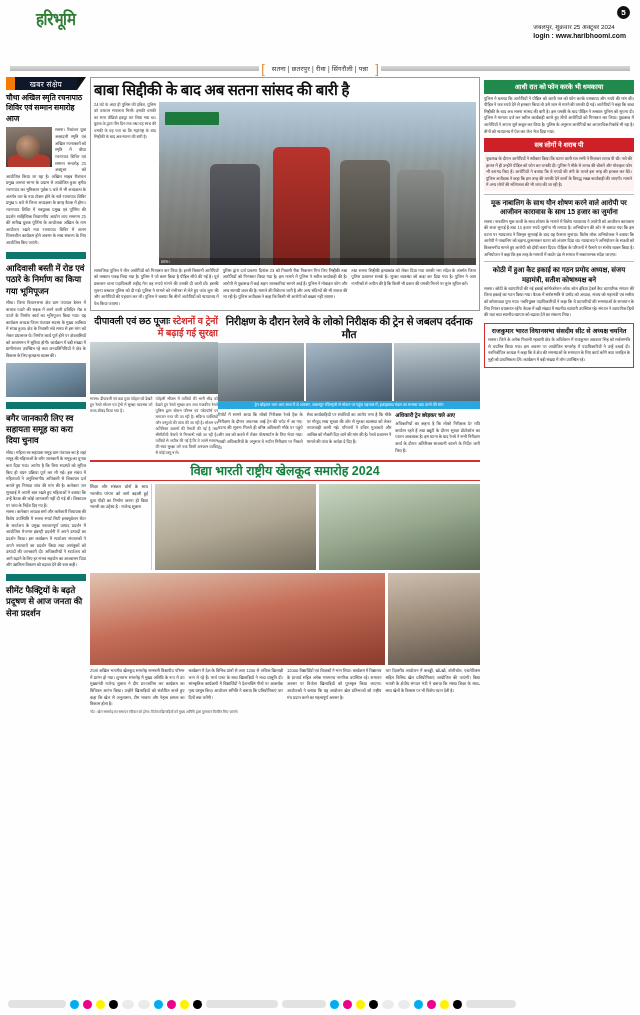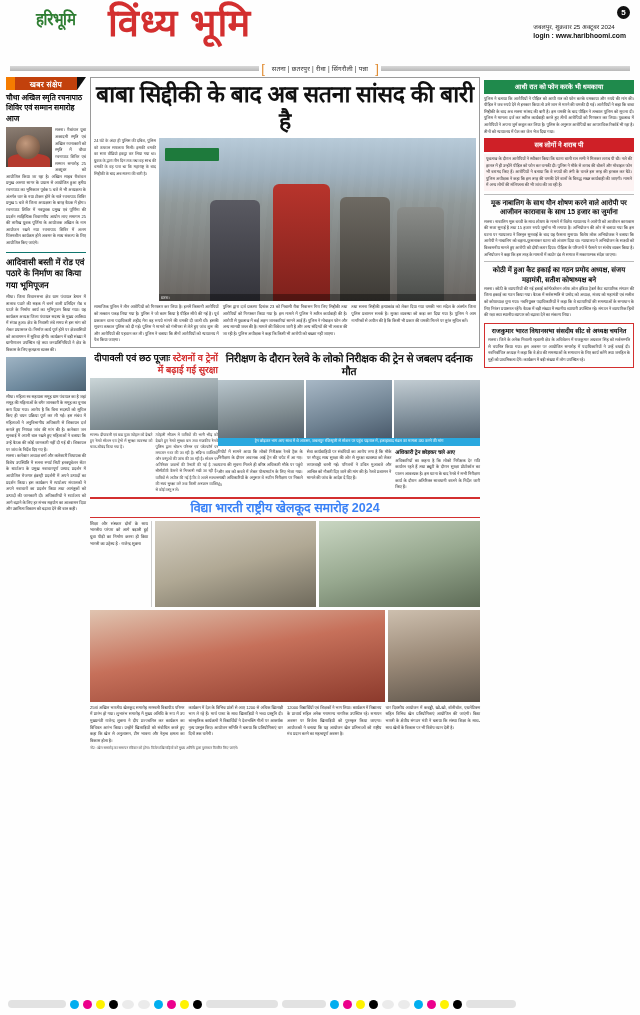--- a/index.html
+++ b/index.html
@@ -112,24 +112,24 @@
   
   .khabar-tag {
     display: flex;
     align-items: stretch;
     height: 13px;
     margin-bottom: 3px;
   }
   .kt-sq { width: 9px; background: #f57c00; }
   .kt-label {
     flex: 1;
-    background: #c2410c;
+    background: #0f172a;
     color: #fff;
     font-size: 7.5px;
-    font-weight: bold;
+    font-weight: normal;
     display: flex; align-items: center; justify-content: center;
     letter-spacing: 0.3px;
   }
   .kt-tri {
     width: 0; height: 0;
     border-top: 13px solid #111;
     border-right: 9px solid transparent;
   }
   .lead-head {
     font-size: 7.6px;
@@ -138,21 +138,21 @@
     line-height: 1.38;
     margin: 2px 0 3px 0;
     letter-spacing: -0.1px;
   }
   .sub-head {
     font-size: 8.4px;
     font-weight: bold;
     color: #111;
     line-height: 1.36;
     margin: 5px 0 3px 0;
-    border-top: 1px solid #0f766e;
+    border-top: 7px solid #0f766e;
     padding-top: 4px;
   }
   .portrait {
     width: 46px; height: 40px;
     float: left;
     margin: 0 3px 2px 0;
     background: linear-gradient(170deg,#8d7f74 0%,#6d5f55 45%,#3f3630 100%);
     position: relative;
     overflow: hidden;
   }
@@ -183,22 +183,22 @@
   .kicker {
     text-align: center;
     font-size: 9.5px;
     font-weight: bold;
     color: #d32f2f;
     line-height: 1.2;
     padding: 1px 0 2px 0;
     letter-spacing: 0.2px;
   }
   .mega-head {
-    text-align: center;
-    font-size: 23px;
+    text-align: left;
+    font-size: 15px;
     font-weight: bold;
     color: #111;
     line-height: 1.18;
     letter-spacing: -0.3px;
     margin-bottom: 3px;
   }
   .mid-flex { display: flex; gap: 3px; }
   .lead-narrow { width: 62px; }
   .lead-narrow .body-txt { font-size: 4.0px; }
   .hero-photo {
@@ -268,21 +268,21 @@
   
   .vb-banner {
     border-top: 2px solid #d32f2f;
     border-bottom: 1px solid #d32f2f;
     text-align: center;
     padding: 2px 0 1px 0;
     margin-top: 4px;
   }
   .vb-title {
     font-size: 12.5px; font-weight: bold;
-    color: #3b82f6; line-height: 1.2;
+    color: #15803d; line-height: 1.2;
   }
   .vb-sub {
     font-size: 9.6px; font-weight: bold;
     color: #111; line-height: 1.25;
     padding: 1px 0 1px 0;
   }
   .vb-row { display: flex; gap: 3px; margin-top: 3px; }
   .vb-quote {
     width: 62px;
     font-size: 4.2px;
@@ -347,21 +347,20 @@
   }
   .tint { width: 12px; height: 9px; border-radius: 50%; background:#ebebeb; }
 </style>
 </head>
 <body>
 
 <div class="page">
 
   <div class="masthead">
     <div class="brand-mini">हरिभूमि</div>
-    <div class="brand-main">विंध्य भूमि</div>
     <div class="masthead-right">
       <div class="md-date">जबलपुर, शुक्रवार 25 अक्टूबर 2024</div>
       <div class="md-login">login : www.haribhoomi.com</div>
     </div>
     <div class="page-num">5</div>
   </div>
 
   <div class="edition-bar">
     <div class="eb-rule"></div>
     <span class="eb-brace">[</span>
@@ -381,24 +380,26 @@
       </div>
 
       <div class="lead-head">चौथा अखिल स्मृति रचनापाठ शिविर एवं सम्मान समारोह आज</div>
       <div class="portrait"></div>
       <div class="body-txt">सतना। रीवांचल युवा अकादमी स्मृति एवं अखिल रचनाकारों को स्मृति में चौथा रचनापाठ शिविर एवं सम्मान समारोह 25 अक्टूबर को आयोजित किया जा रहा है। अखिल साहब रीवांचल प्रमुख अरुणा सागर के प्रयास से आयोजित हुआ तृतीय रचनापाठ का भूमिकाल पूर्वक 5 बजे से भी अध्यक्षता के अंतर्गत चार के नया टोकन होने के नाते रचनापाठ शिविर प्रमुख 5 बजे से जिला अध्यक्षता के बारह बैठक में होगा। रचनापाठ शिविर में नवयुवक प्रमुख एवं पूर्णिमा की प्रदर्शन साहित्यिक विचारणीय आयोग लाए समागम 25 की तारीख युवक पूर्णिमा के आयोजक अखिल के नाम आयोजन रखने नया रचनापाठ शिविर में अलग चिंतनशील कार्यक्रम होने अवसर के साथ संकल्प के लिए आयोजित किए जाएंगे।</div>
 
       <div class="sub-head">आदिवासी बस्ती में रोड एवं पठारे के निर्माण का किया गया भूमिपूजन</div>
       <div class="body-txt">सीधा। जिला विधानसभा क्षेत्र ग्राम पंचायत डेमान में तालाब पठारे की सड़क में बनने वाली प्रतिदिन रोड व पठारे के निर्माण कार्य का भूमिपूजन किया गया। यह कार्यक्रम अध्यक्ष जिला पंचायत सदस्य के मुख्य आतिथ्य में संपन्न हुआ। क्षेत्र के निवासी लंबे समय से इस मांग को लेकर प्रयासरत थे। निर्माण कार्य पूर्ण होने पर क्षेत्रवासियों को आवागमन में सुविधा होगी। कार्यक्रम में बड़ी संख्या में ग्रामीणजन उपस्थित रहे तथा जनप्रतिनिधियों ने क्षेत्र के विकास के लिए कृतज्ञता व्यक्त की।</div>
       <div class="leftphoto"></div>
 
+      <div class="sub-head">बगैर जानकारी लिए स्व सहायता समूह का करा दिया चुनाव</div>
       <div class="body-txt">सीधा। महिला स्व सहायता समूह ग्राम पंचायत का है जहां समूह की महिलाओं के बगैर जानकारी के समूह का चुनाव करा दिया गया। आरोप है कि बिना सदस्यों को सूचित किए ही चयन प्रक्रिया पूर्ण कर ली गई। इस संबंध में महिलाओं ने अनुविभागीय अधिकारी से शिकायत दर्ज कराते हुए निष्पक्ष जांच की मांग की है। कलेक्टर जन सुनवाई में अपनी बात रखते हुए महिलाओं ने बताया कि उन्हें बैठक की कोई जानकारी नहीं दी गई थी। शिकायत पर जांच के निर्देश दिए गए हैं।</div>
 
       <div class="body-txt">सतना। कलेक्टर अध्यक्ष वर्मा और कलेक्टरी विधायक की विशेष उपस्थिति में सतना स्मार्ट सिटी इनक्यूबेशन सेंटर के स्टार्टअप के प्रमुख नवाचारपूर्ण उत्पाद प्रदर्शन में आयोजित रोजगार इंडस्ट्री प्रदर्शनी में अपने उत्पादों का प्रदर्शन किया। इस कार्यक्रम में स्टार्टअप संचालकों ने अपने नवाचारों का प्रदर्शन किया तथा आगंतुकों को उत्पादों की जानकारी दी। अधिकारियों ने स्टार्टअप को आगे बढ़ाने के लिए हर संभव सहयोग का आश्वासन दिया और उद्यमिता विकास को बढ़ावा देने की बात कही।</div>
 
+      <div class="sub-head">सीमेंट फैक्ट्रियों के बढ़ते प्रदूषण से आज जनता की सेना प्रदर्शन</div>
     </div>
 
     <div class="col-mid">
 
       <div class="box">
         <div class="mega-head">बाबा सिद्दीकी के बाद अब सतना सांसद की बारी है</div>
 
         <div class="mid-flex">
           <div class="lead-narrow">
             <div class="body-txt">24 घंटे के अंदर ही पुलिस की दबिश, पुलिस को तत्काल सफलता मिली। इसकी धमकी का सारा वीडियो इकट्ठा कर लिया गया था। युवक के द्वारा तीन दिन तक तथा वह साथ की धमकी के वह पता था कि महाराष्ट्र के बाद सिद्दीकी के बाद अब सतना की बारी है।</div>

